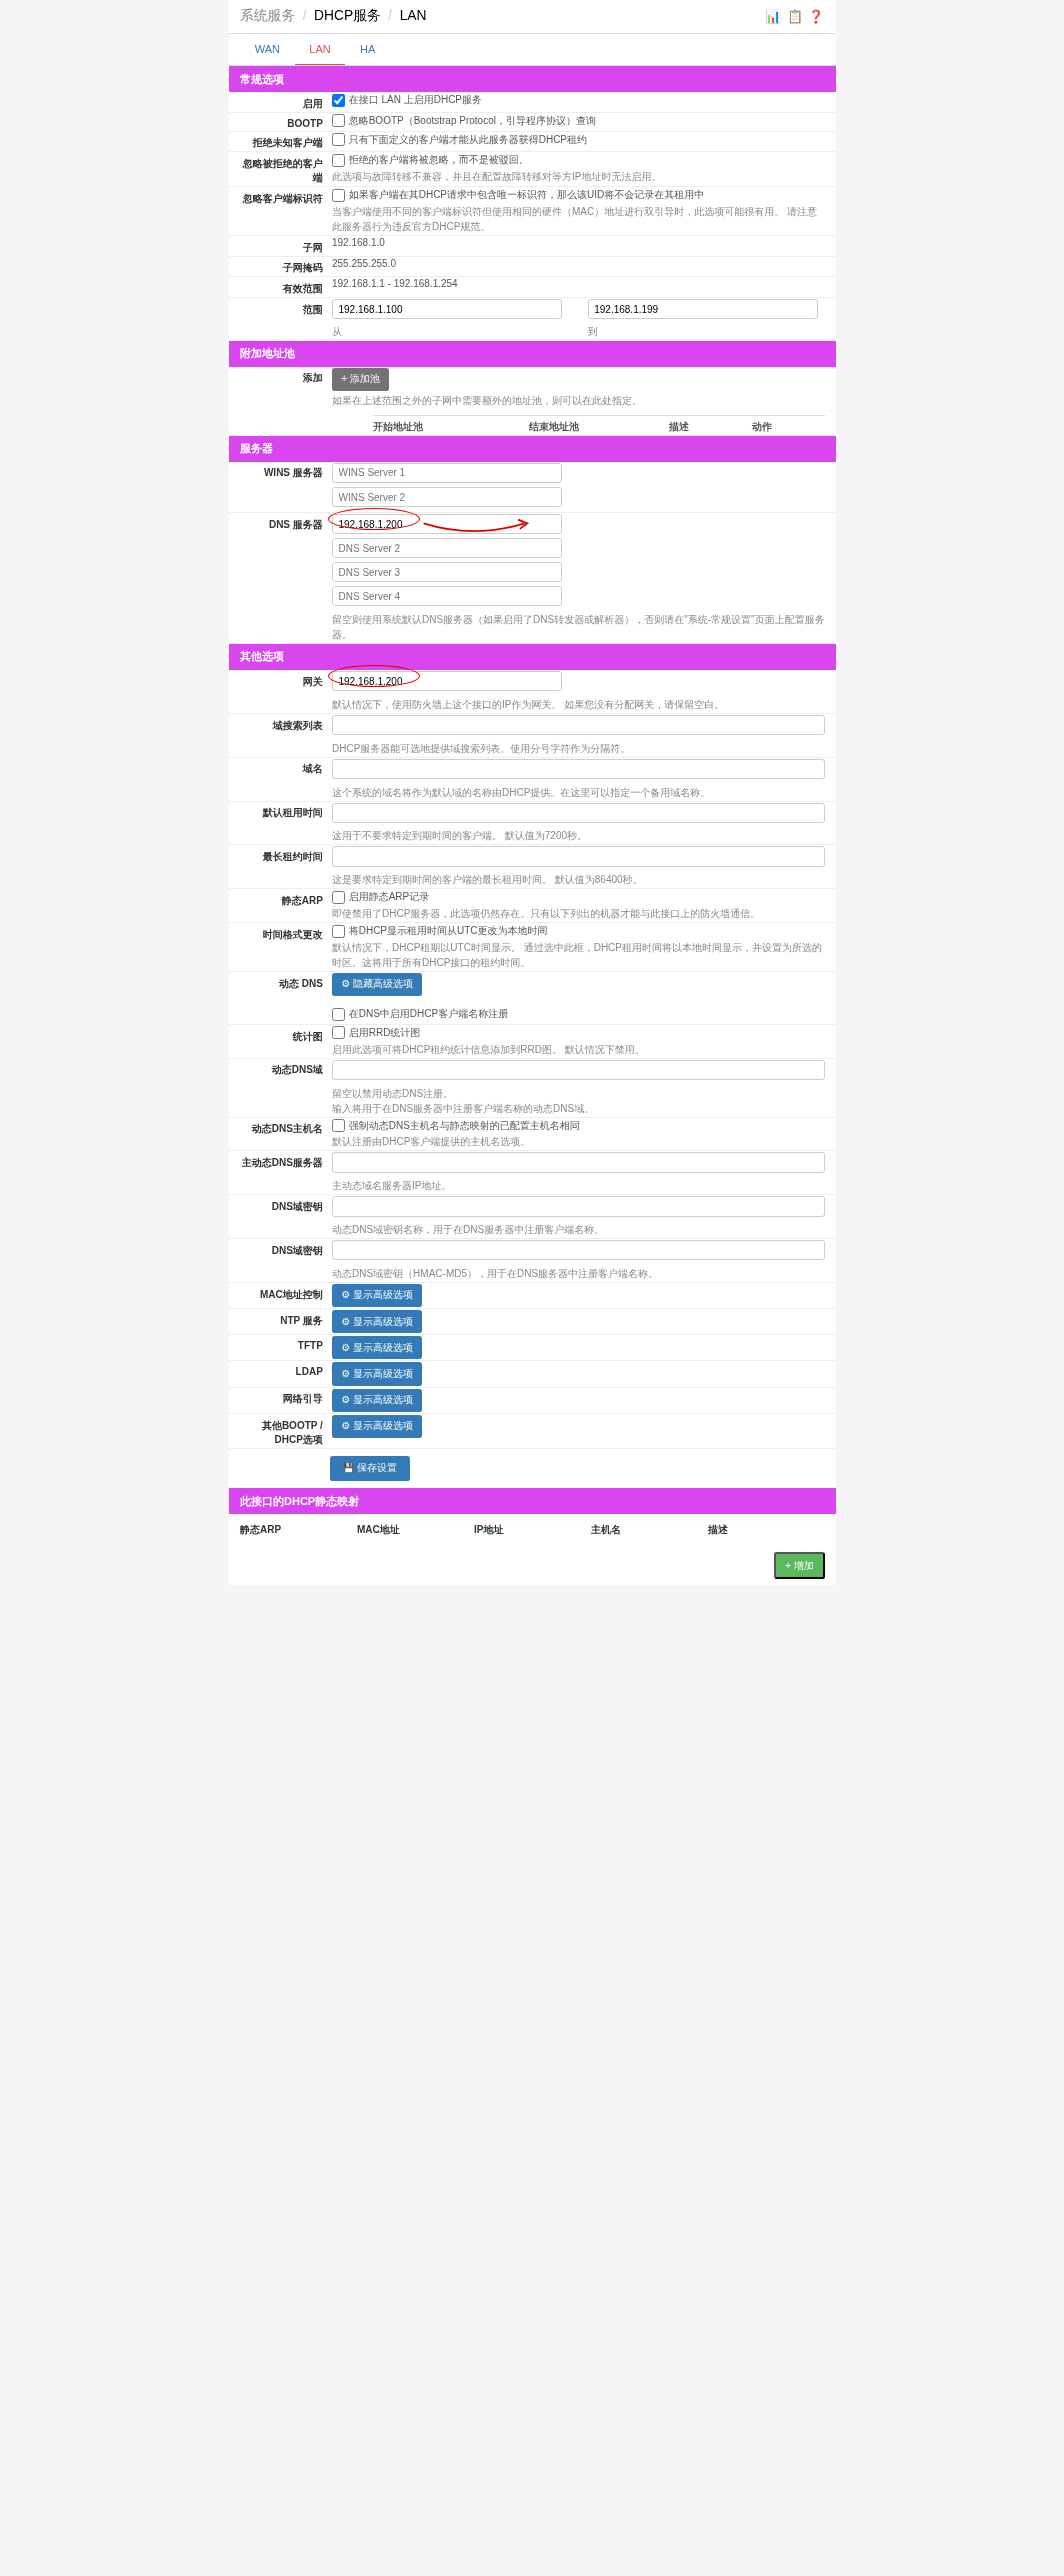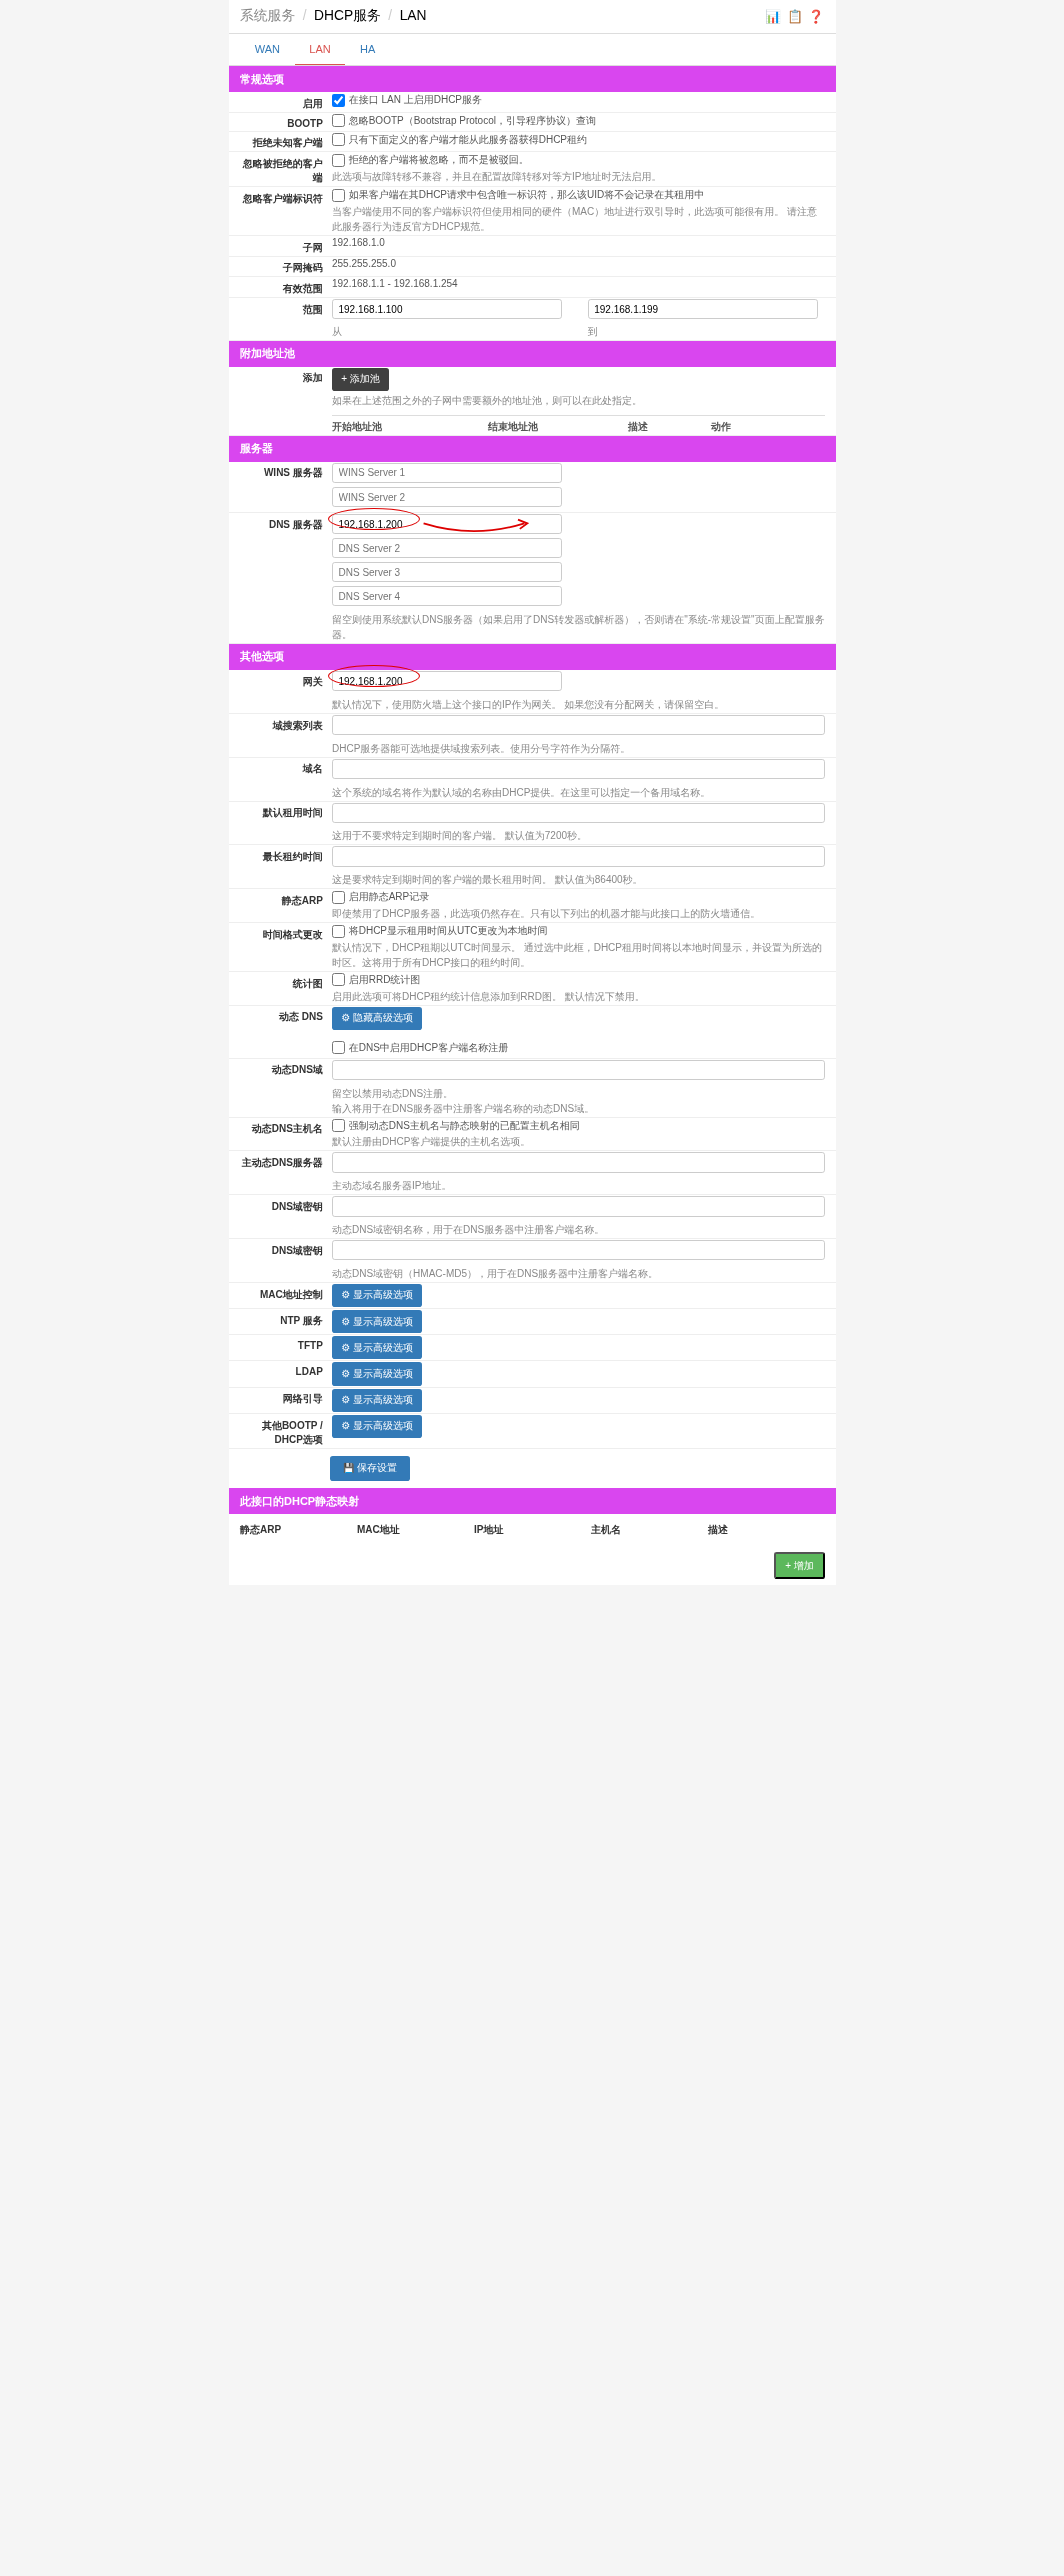--- a/index.html
+++ b/index.html
@@ -20,24 +20,24 @@
 .form-content { flex: 1; font-size: 10px; color: #555; }
 .form-content .cb-line { display: flex; align-items: center; gap: 3.7px; margin-bottom: 1.8px; }
 .form-content .help { color: #888; font-size: 10px; margin-top: 1.8px; line-height: 1.5; }
 .form-content input[type="text"] { border: 0.9px solid #ccc; border-radius: 2.8px; padding: 3.7px 5.5px; font-size: 10px; width: 230px; margin-bottom: 3.7px; }
 .form-content input.wide { width: 230px; }
 .range-row { display: flex; gap: 18.4px; }
 .range-col { flex: 1; }
 .range-col input { width: 100%; }
 .range-lbl { font-size: 10px; color: #888; margin-top: 1.8px; }
 .btn { display: inline-block; padding: 4.6px 9.2px; border-radius: 2.8px; font-size: 10px; color: #fff; cursor: pointer; border: none; }
-.btn-green { background: #404040; }
+.btn-green { background: #737373; }
 .btn-blue { background: #337ab7; }
 .btn-gear::before { content: "⚙ "; }
-.pool-table-head { display: flex; margin-top: 7.4px; font-size: 10px; font-weight: bold; border-top: 0.9px solid #ddd; padding-top: 3.7px; }
+.pool-table-head { display: flex; margin-top: 7.4px; font-size: 10px; font-weight: bold; border-top: 0.9px solid #ddd; padding-top: 3.7px; margin-left: 41px; }
 .pool-table-head span:nth-child(1){ width: 156px; }
 .pool-table-head span:nth-child(2){ width: 140px; }
 .pool-table-head span:nth-child(3){ width: 83px; }
 .pool-table-head span:nth-child(4){ width: 55px; }
 .circle { position: absolute; border: 1.8px solid #d00; border-radius: 50%; pointer-events: none; }
 .red-box { border: 1.8px solid #d00 !important; border-radius: 3.7px; }
 .rel { position: relative; }
 .save-row { padding: 7.4px 0 7.4px 101px; }
 .save-btn { background: #337ab7; color: #fff; padding: 5.5px 13px; border: none; border-radius: 2.8px; font-size: 10px; }
 .save-btn::before { content: "💾 "; font-size: 9.2px; }
@@ -259,38 +259,38 @@
     <div class="form-content">
       <div class="cb-line">
           <input type="checkbox" style="">
           <span>将DHCP显示租用时间从UTC更改为本地时间</span>
         </div>
       <div class="help">默认情况下，DHCP租期以UTC时间显示。 通过选中此框，DHCP租用时间将以本地时间显示，并设置为所选的时区。这将用于所有DHCP接口的租约时间。</div>
     </div>
   </div>
 
   <div class="form-row">
+    <div class="form-label">动态 DNS</div>
+    <div class="form-content">
+      <button class="btn btn-blue btn-gear">隐藏高级选项</button><br><br>
+      <div class="cb-line">
+          <input type="checkbox" style="">
+          <span>在DNS中启用DHCP客户端名称注册</span>
+        </div>
+    </div>
+  </div>
+
+  <div class="form-row">
     <div class="form-label">统计图</div>
     <div class="form-content">
       <div class="cb-line">
           <input type="checkbox" style="">
           <span>启用RRD统计图</span>
         </div>
       <div class="help">启用此选项可将DHCP租约统计信息添加到RRD图。 默认情况下禁用。</div>
-    </div>
-  </div>
-
-  <div class="form-row">
-    <div class="form-label">动态 DNS</div>
-    <div class="form-content">
-      <button class="btn btn-blue btn-gear">隐藏高级选项</button><br><br>
-      <div class="cb-line">
-          <input type="checkbox" style="">
-          <span>在DNS中启用DHCP客户端名称注册</span>
-        </div>
     </div>
   </div>
 
   <div class="form-row">
     <div class="form-label">动态DNS域</div>
     <div class="form-content">
       <input type="text" style="width: 100%;">
       <div class="help" style="white-space:pre-line">留空以禁用动态DNS注册。
 输入将用于在DNS服务器中注册客户端名称的动态DNS域。</div>
     </div>

